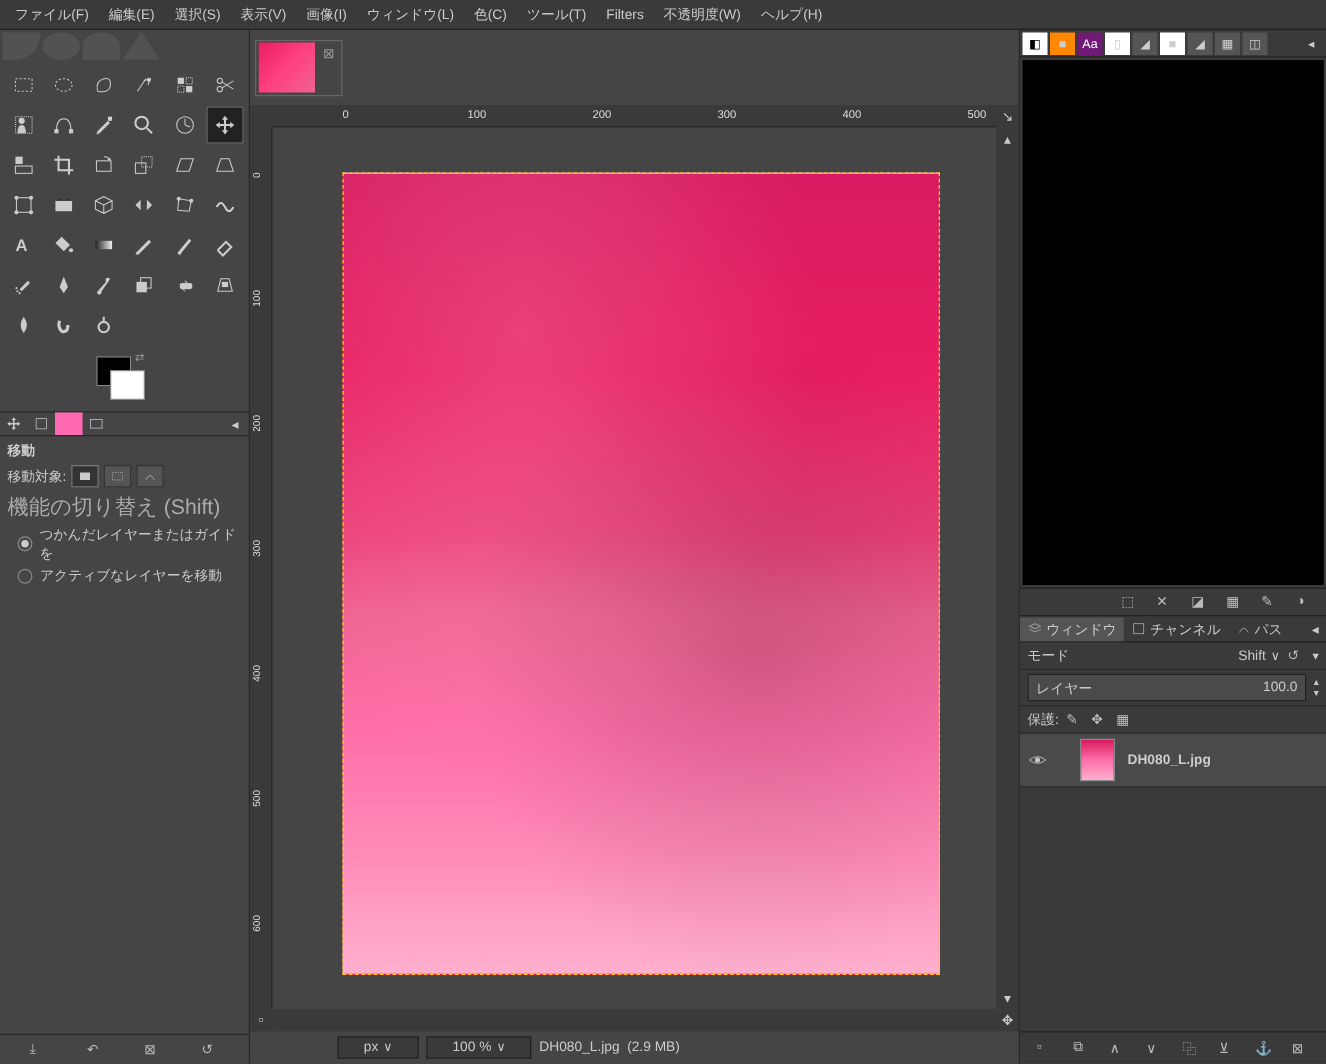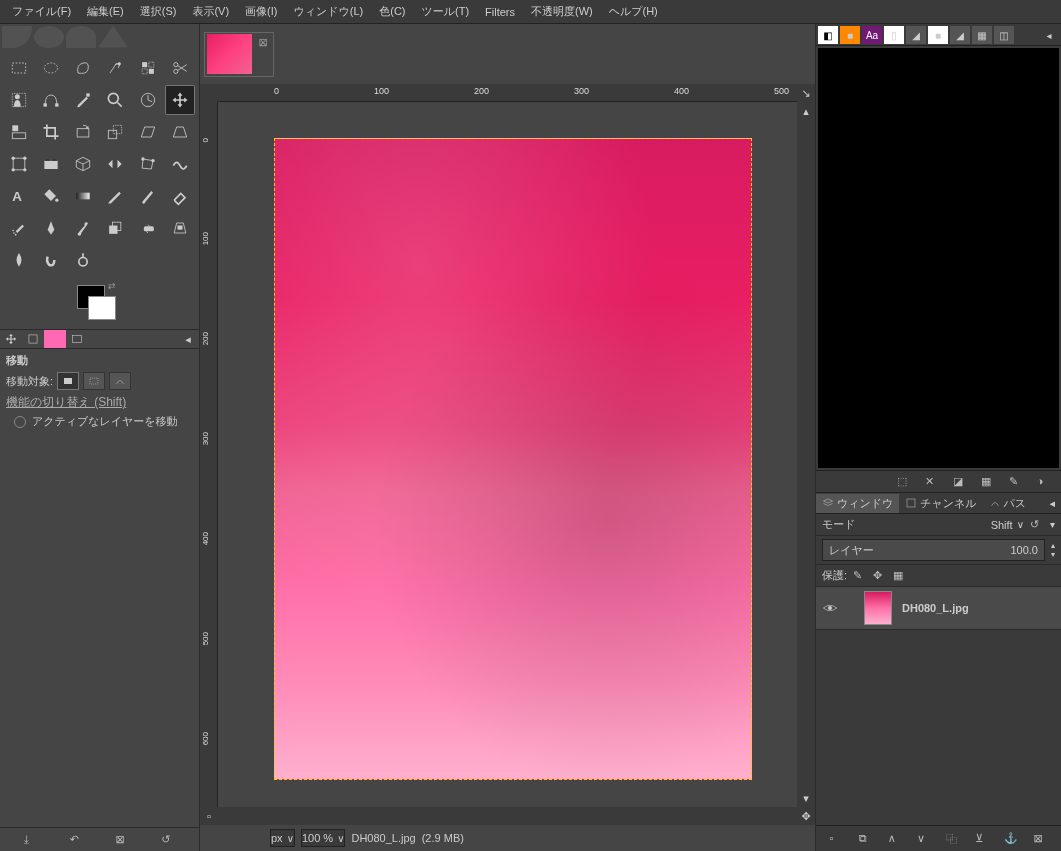--- a/index.html
+++ b/index.html
@@ -18,21 +18,21 @@
 .bg-swatch { width: 28px; height: 24px; background: #fff; border: 1px solid #888; position: absolute; left: 88px; top: 17px; }
 .mini-swap { position: absolute; left: 108px; top: 2px; color: #999; font-size: 9px; cursor: pointer; }
 .tool-tabs { height: 20px; display: flex; border-top: 1px solid #2a2a2a; border-bottom: 1px solid #2a2a2a; align-items: center; }
 .tool-tab { width: 22px; height: 18px; display: flex; align-items: center; justify-content: center; cursor: pointer; }
 .tool-tab.pink { background: #ff69b4; }
 .tool-options { padding: 4px 6px; flex: 1; overflow: auto; }
 .opt-title { font-weight: bold; margin-bottom: 4px; font-size: 11px; }
 .opt-row { display: flex; align-items: center; gap: 4px; margin: 4px 0; font-size: 11px; }
 .opt-btn { width: 22px; height: 18px; background: #555; border: 1px solid #333; cursor: pointer; display: flex; align-items: center; justify-content: center; }
 .opt-btn.active { background: #333; border: 1px solid #777; }
-.opt-section { font-size: 12px; margin-top: 4px; color: #aaa; text-decoration: underline; }
+.opt-section { font-size: 17px; margin-top: 4px; color: #aaa; }
 .radio-row { display: flex; align-items: center; gap: 6px; margin: 3px 0 3px 8px; font-size: 11px; cursor: pointer; }
 .radio-dot { width: 12px; height: 12px; border-radius: 50%; border: 1px solid #888; display: flex; align-items: center; justify-content: center; }
 .radio-dot.on::after { content: ''; width: 6px; height: 6px; border-radius: 50%; background: #ccc; }
 .bottom-icons { height: 24px; border-top: 1px solid #2a2a2a; display: flex; align-items: center; justify-content: space-around; padding: 0 8px; }
 .canvas-area { flex: 1; background: #454545; display: flex; flex-direction: column; }
 .tab-strip { height: 60px; display: flex; align-items: center; padding: 4px; gap: 4px; }
 .doc-tab { width: 70px; height: 45px; display: flex; align-items: center; border: 1px solid #666; position: relative; }
 .doc-thumb { width: 45px; height: 40px; background: linear-gradient(135deg, #e91e63, #ff4081, #f06292); margin: 2px; }
 .doc-close { width: 16px; height: 16px; color: #999; cursor: pointer; display: flex; align-items: center; justify-content: center; position: absolute; right: 2px; top: 2px; }
 .ruler-corner { width: 18px; height: 18px; background: #3a3a3a; }
@@ -40,21 +40,21 @@
 .ruler-left { width: 18px; background: #3a3a3a; position: relative; font-size: 9px; color: #ddd; border-right: 1px solid #222; }
 .canvas-outer { flex: 1; display: flex; }
 .canvas-inner { flex: 1; background: #454545; position: relative; overflow: hidden; }
 .canvas-img { position: absolute; left: 56px; top: 36px; width: 478px; height: 642px; background: linear-gradient(180deg, #d81b60 0%, #e91e63 25%, #ec407a 45%, #f06292 55%, #ff6fa8 70%, #ff8bb8 85%, #ffb0cf 100%); border: 1px dashed #fc0; }
 .canvas-img::before { content:''; position: absolute; inset: 0; background: radial-gradient(ellipse at 30% 20%, rgba(255,255,255,0.15), transparent 50%), radial-gradient(ellipse at 70% 60%, rgba(0,0,0,0.15), transparent 50%); }
 .canvas-right-nav { width: 18px; background: #3a3a3a; display: flex; flex-direction: column; }
 .nav-arrow { height: 18px; display: flex; align-items: center; justify-content: center; cursor: pointer; color: #ccc; }
 .hscroll-row { height: 18px; display: flex; }
 .hscroll { flex: 1; background: #3a3a3a; }
 .status-strip { height: 26px; display: flex; align-items: center; padding: 2px 4px; gap: 6px; font-size: 11px; }
-.status-field { background: #3a3a3a; border: 1px solid #222; padding: 2px 0; display: flex; align-items: center; gap: 4px; }
+.status-field { background: #3a3a3a; border: 1px solid #222; padding: 2px 20px; display: flex; align-items: center; gap: 4px; }
 .right-panel { width: 246px; background: #3a3a3a; display: flex; flex-direction: column; border-left: 1px solid #2a2a2a; }
 .rp-tabs { height: 22px; display: flex; gap: 2px; padding: 2px; border-bottom: 1px solid #222; }
 .rp-tab { width: 20px; height: 18px; background: #555; display: flex; align-items: center; justify-content: center; cursor: pointer; font-size: 10px; }
 .preview-area { height: 420px; background: #000; margin: 2px; }
 .rp-iconrow { height: 22px; display: flex; justify-content: flex-end; gap: 14px; padding: 0 10px; align-items: center; border-top: 1px solid #222; }
 .rp-layer-tabs { height: 22px; display: flex; border-top: 1px solid #222; border-bottom: 1px solid #222; align-items: center; }
 .rp-layer-tab { padding: 2px 6px; display: flex; align-items: center; gap: 3px; font-size: 11px; cursor: pointer; }
 .rp-layer-tab.active { background: #555; }
 .mode-row, .opacity-row, .lock-row { display: flex; align-items: center; padding: 3px 6px; gap: 6px; font-size: 11px; border-bottom: 1px solid #2a2a2a; }
 .mode-dd { flex: 1; display: flex; justify-content: flex-end; align-items: center; gap: 4px; }
@@ -375,20 +375,24 @@
             </svg>
           </div>
         <div class="opt-btn">
             <svg width="14" height="12" viewBox="0 0 24 24">
               <path d="M5 18 Q12 4 19 18" fill="none" stroke="#ccc"></path>
             </svg>
           </div>
       </div>
       <div class="opt-section">機能の切り替え (Shift)</div>
       <div class="radio-row">
+        <div class="radio-dot on"></div>
+        <span>つかんだレイヤーまたはガイドを</span>
+      </div>
+      <div class="radio-row">
         <div class="radio-dot"></div>
         <span>アクティブなレイヤーを移動</span>
       </div>
     </div>
 
     <div class="bottom-icons">
       <span class="small-icon">⤓</span>
       <span class="small-icon">↶</span>
       <span class="small-icon">⊠</span>
       <span class="small-icon">↺</span>

